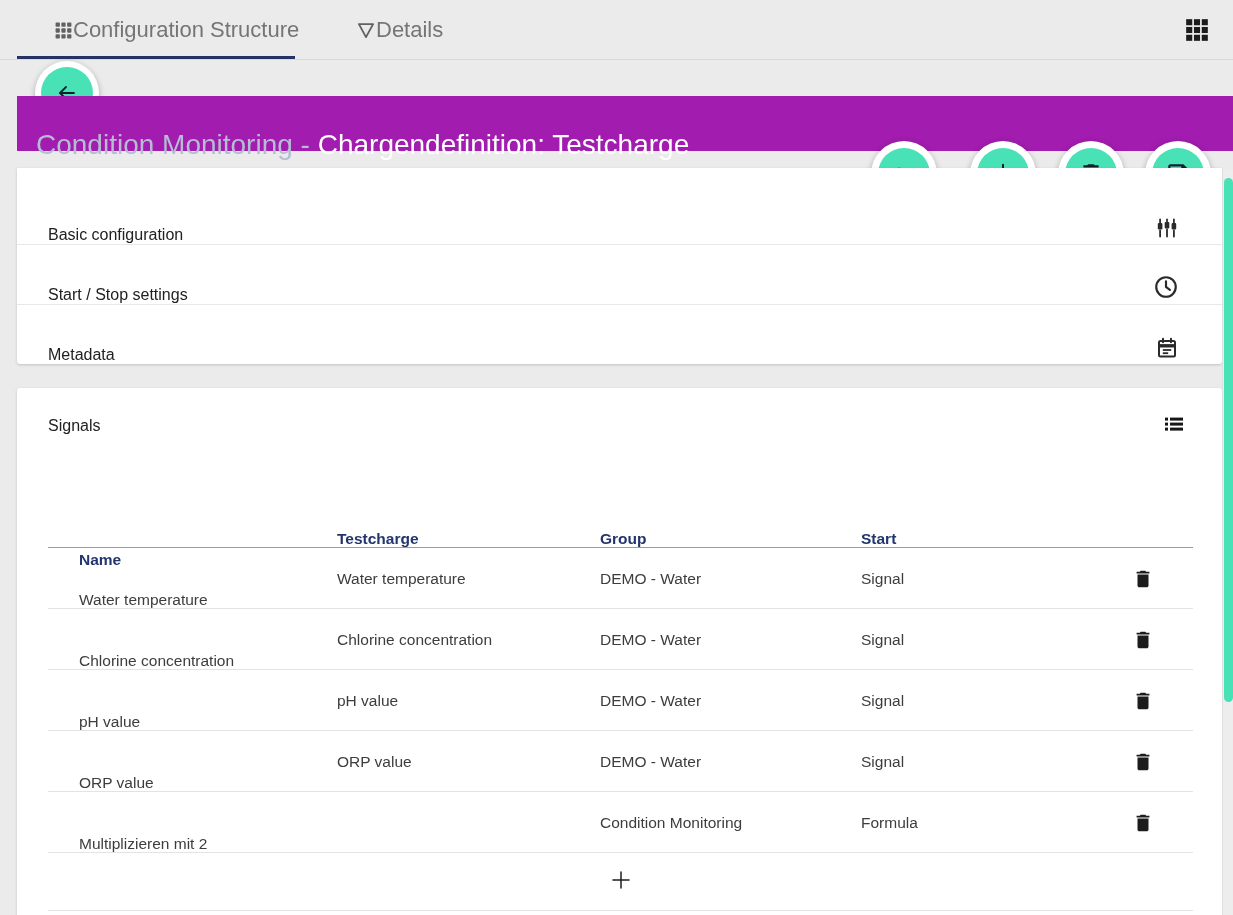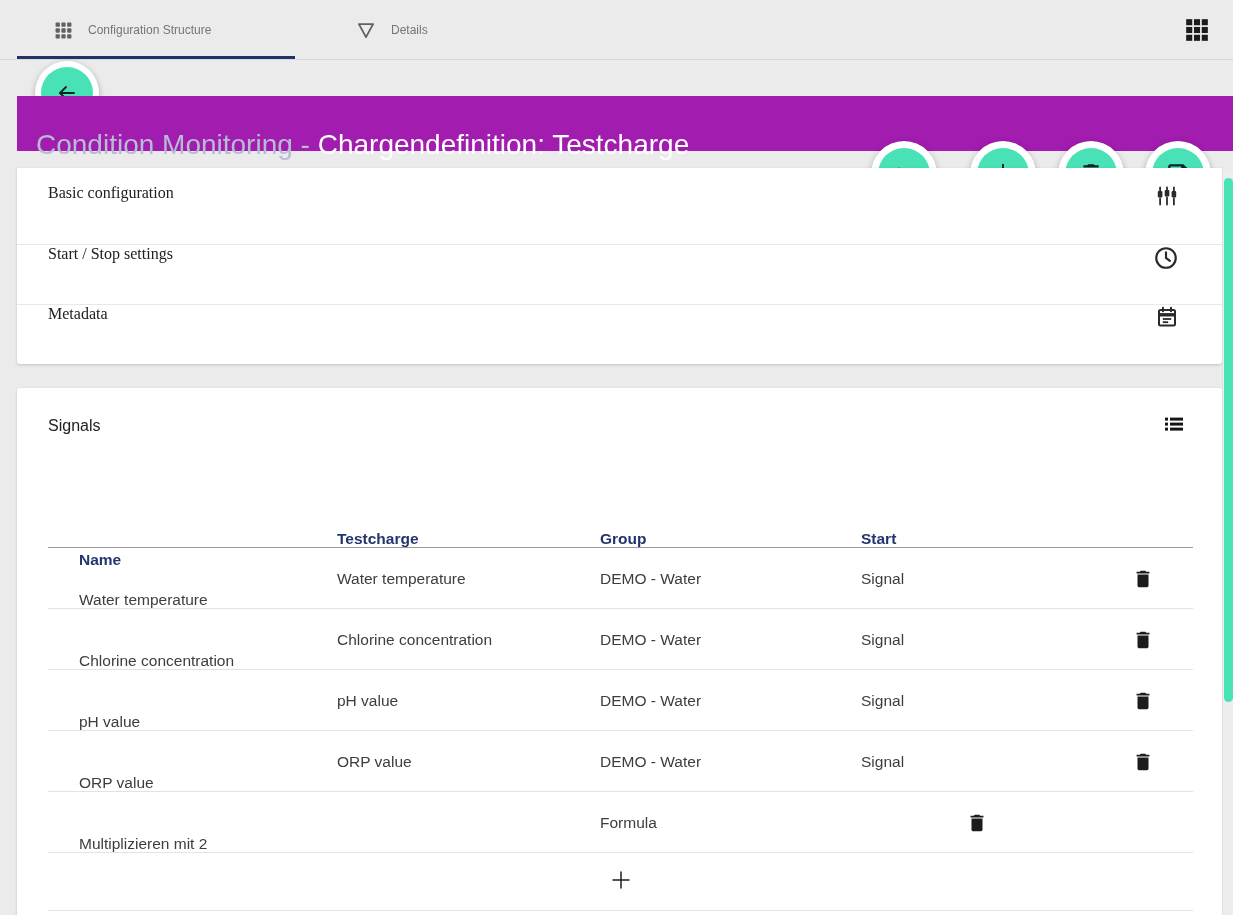--- a/index.html
+++ b/index.html
@@ -12,22 +12,22 @@
     color:#212121;
   }
 
   
   .tabbar {
     position:absolute; left:0; top:0; width:1233px; height:60px;
     background:#ebebeb; border-bottom:1px solid #d9d9d9;
   }
   .tab {
     position:absolute; top:0; height:60px;
-    display:flex; align-items:center; gap:15px;
-    color:#757575; font-size:12px; cursor:pointer;
+    display:flex; align-items:center; 
+    color:#757575; font-size:22px; cursor:pointer;
   }
   .tab svg { display:block; }
   .tab-underline {
     position:absolute; left:17px; bottom:0; width:278px; height:3px;
     background:#243266;
   }
   .apps-btn { position:absolute; right:21px; top:17px; width:28px; height:28px; cursor:pointer; }
 
   
   .page-header {
@@ -52,22 +52,22 @@
 
   
   .card {
     position:absolute; left:17px; width:1205px; background:#ffffff;
     box-shadow:0 1px 3px rgba(0,0,0,.18);
   }
   .card1 { top:168px; height:196px; padding-top:16px; border-radius:0 0 3px 3px; }
   .card2 { top:388px; height:611px; border-radius:3px 3px 0 0; }
 
   .section-row {
-    height:60px; display:flex; align-items:flex-start; justify-content:space-between;
-    padding:0 31px; cursor:pointer;font-family:Liberation Serif, serif;
+    height:60px; display:flex; align-items:flex-end; justify-content:space-between;
+    padding:0 31px; cursor:pointer;
   }
   .section-row + .section-row { border-top:1px solid #e8e8e8; }
   .section-row .label { font-size:16px; color:#212121; }
   .section-row .row-icon { margin-right:12px; }
 
   
   .signals-head {
     display:flex; align-items:center; justify-content:space-between;
     padding:24px 36px 0 31px;
   }
@@ -307,20 +307,21 @@
       <span class="cell-trash">
         <svg width="22" height="22" viewBox="0 0 24 24" fill="#1c1c1c">
             <path d="M6 19c0 1.1.9 2 2 2h8c1.1 0 2-.9 2-2V7H6v12zM19 4h-3.5l-1-1h-5l-1 1H5v2h14V4z"></path>
           </svg>
       </span>
     </div>
 
     <div class="trow tbody-row">
       <span class="td cell-first">Multiplizieren mit 2</span>
       <span class="td"></span>
+      <span class="td">Condition Monitoring</span>
       <span class="td">Formula</span>
       <span class="cell-trash">
         <svg width="22" height="22" viewBox="0 0 24 24" fill="#1c1c1c">
             <path d="M6 19c0 1.1.9 2 2 2h8c1.1 0 2-.9 2-2V7H6v12zM19 4h-3.5l-1-1h-5l-1 1H5v2h14V4z"></path>
           </svg>
       </span>
     </div>
 
     <div class="add-row">
       <span>

